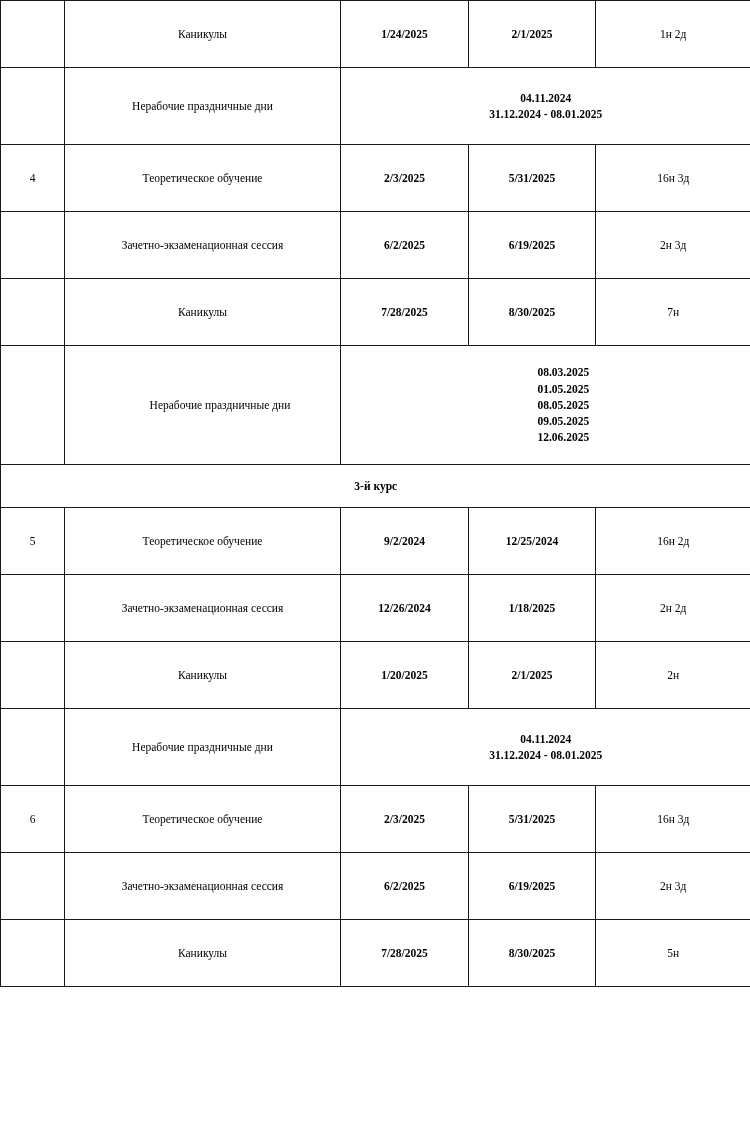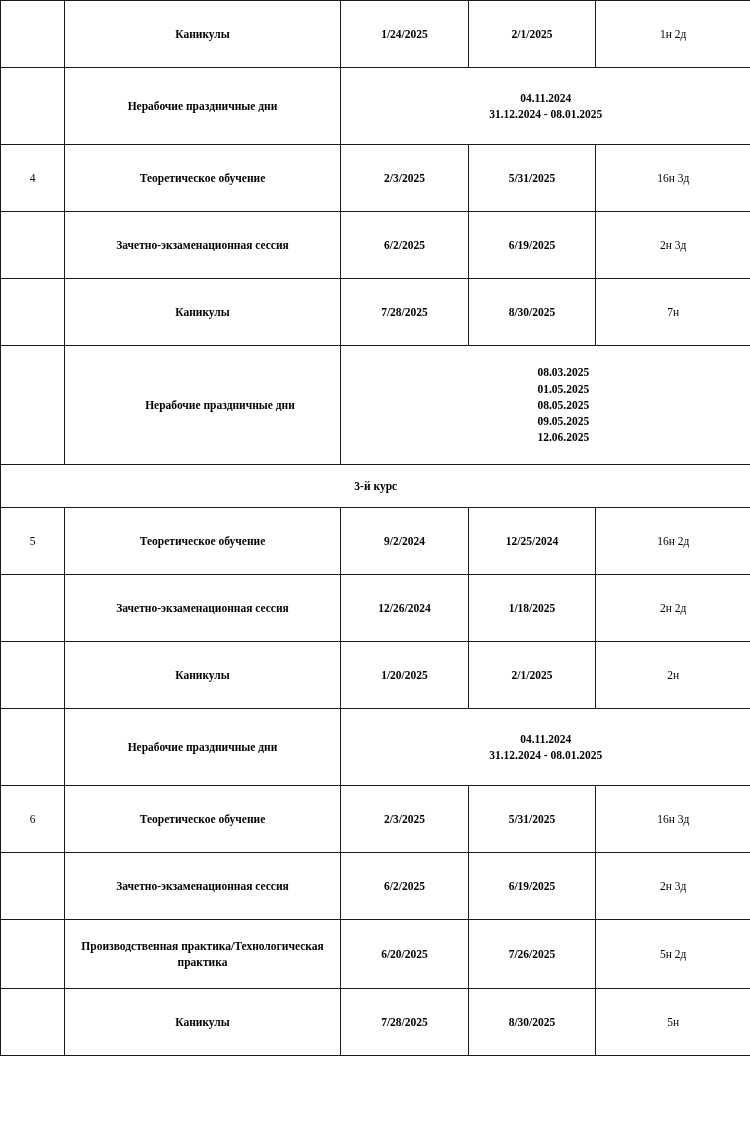--- a/index.html
+++ b/index.html
@@ -53,21 +53,21 @@
   
   table.schedule td.no-right { border-right: none; }
 
   td.cell-num {
     font-size: 11.5px;
     font-weight: 400;
   }
 
   td.cell-activity {
     font-size: 11.5px;
-    font-weight: 700;
+    font-weight: 400;
     padding-left: 8px;
     padding-right: 8px;
     margin-left: 34px;
   }
 
   td.cell-date {
     font-weight: 700;
     font-size: 11.5px;
   }
 
@@ -193,28 +193,20 @@
           <td class="cell-date">5/31/2025</td>
           <td class="cell-duration no-right">16н 3д</td>
         </tr>
         <tr class="r-mid">
           <td class="cell-num"></td>
           <td class="cell-activity multiline">Зачетно-экзаменационная сессия</td>
           <td class="cell-date">6/2/2025</td>
           <td class="cell-date">6/19/2025</td>
           <td class="cell-duration no-right">2н 3д</td>
         </tr>
-        <tr class="r-tall">
-          <td class="cell-num"></td>
-          <td class="cell-activity multiline">Производственная практика/Технологическая
-практика</td>
-          <td class="cell-date">6/20/2025</td>
-          <td class="cell-date">7/26/2025</td>
-          <td class="cell-duration no-right">5н 2д</td>
-        </tr>
         <tr class="r-mid">
           <td class="cell-num"></td>
           <td class="cell-activity multiline">Каникулы</td>
           <td class="cell-date">7/28/2025</td>
           <td class="cell-date">8/30/2025</td>
           <td class="cell-duration no-right">5н</td>
         </tr>
       </tbody>
   </table>
 </div>

